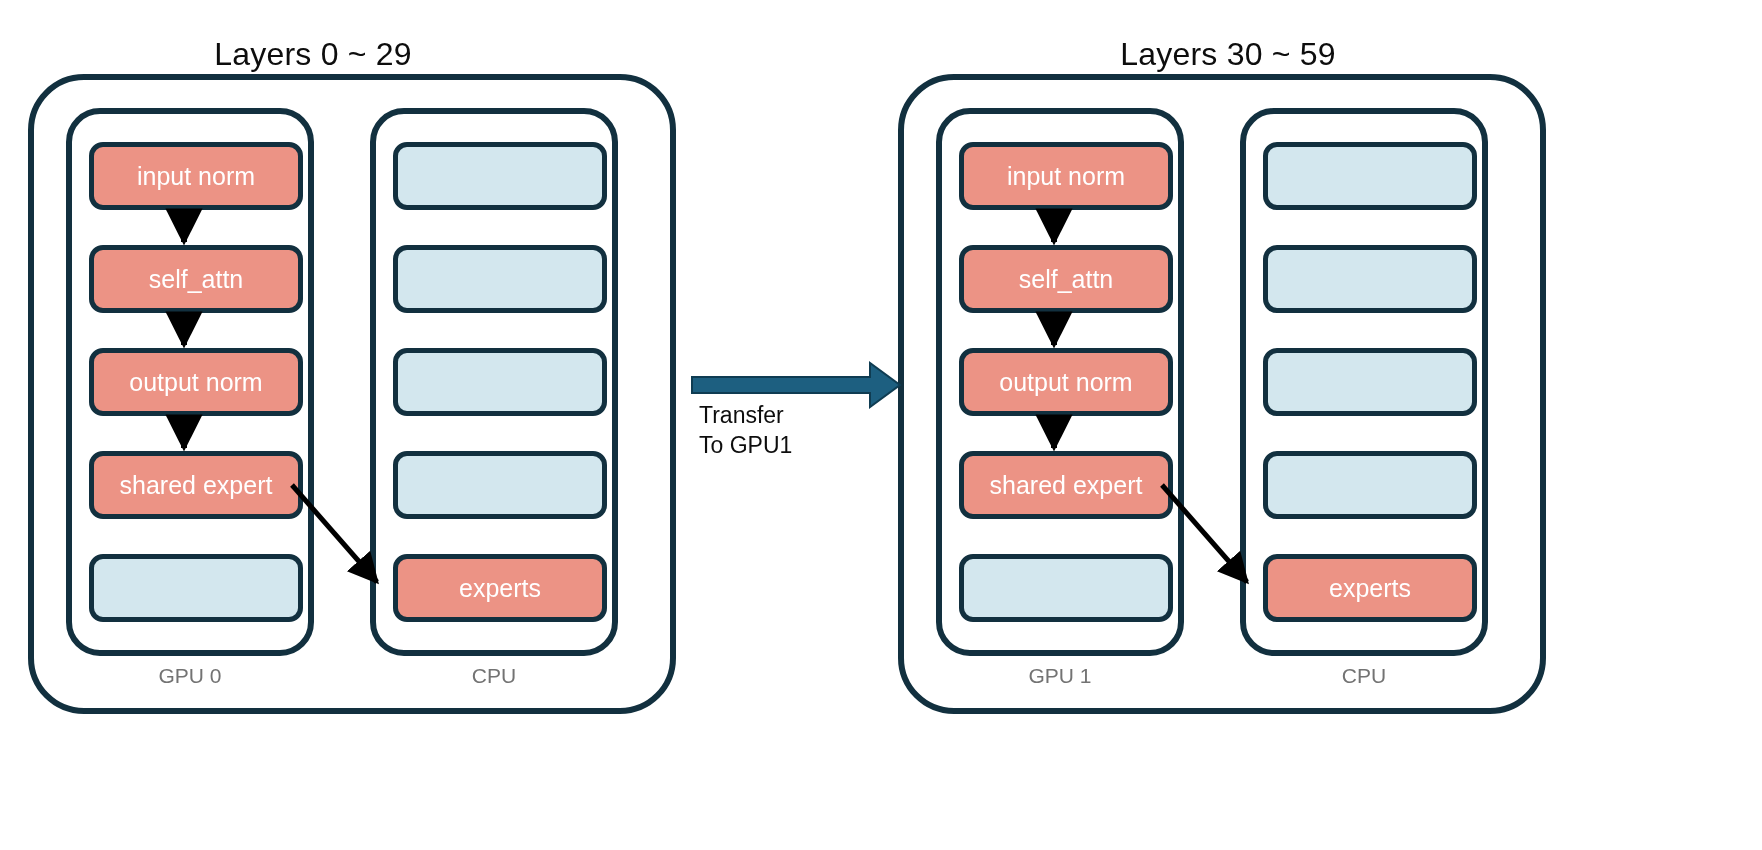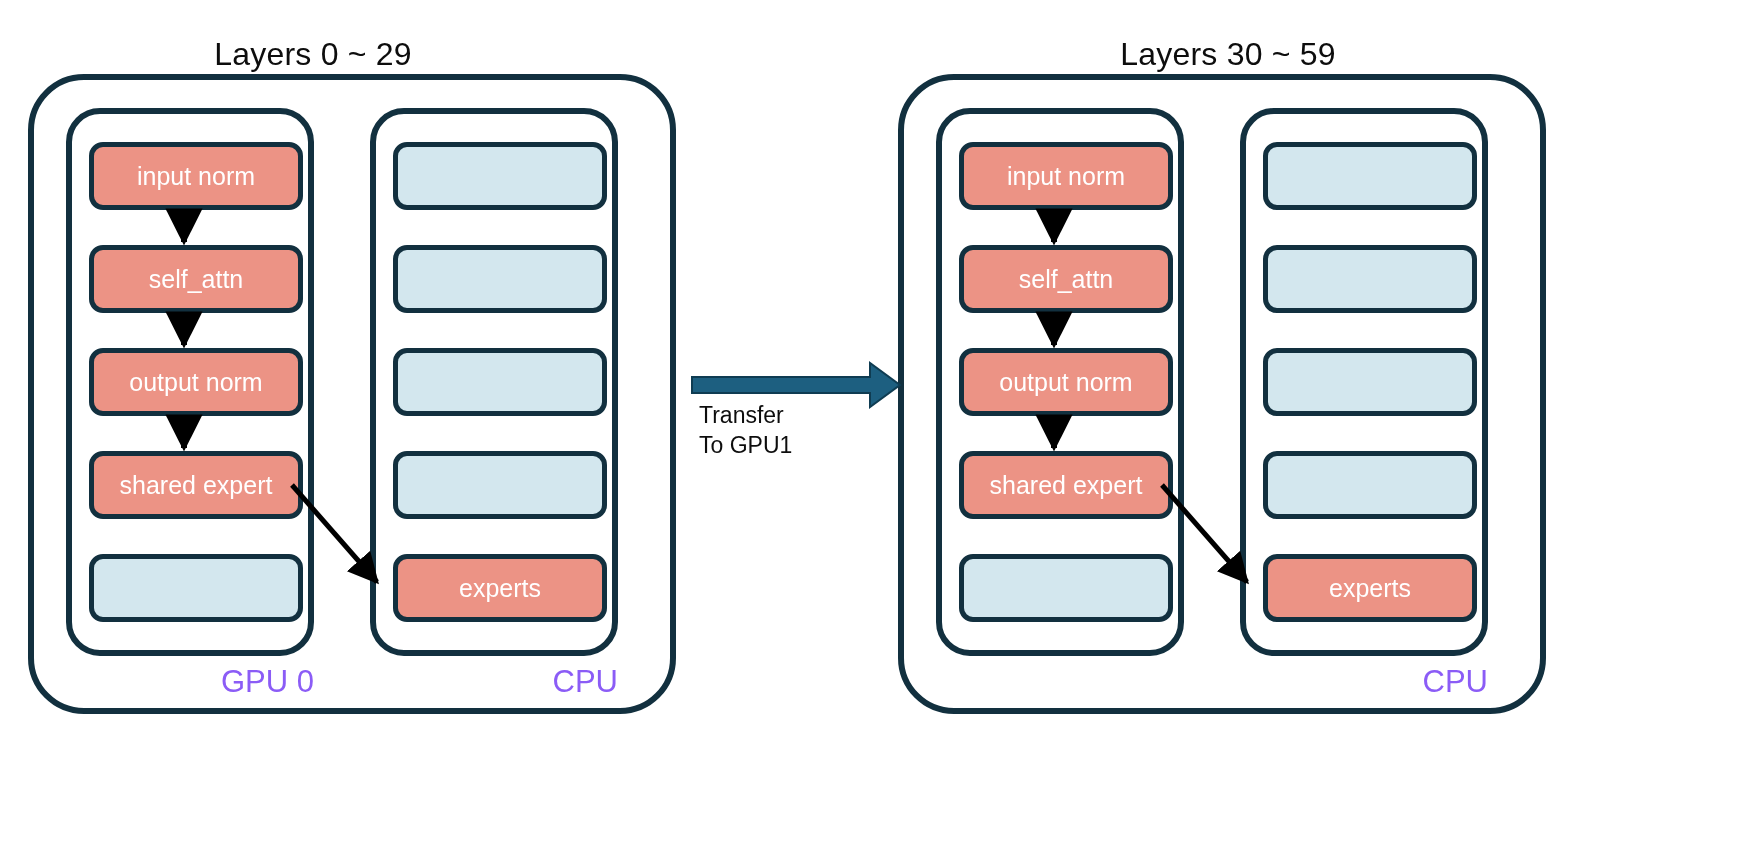--- a/index.html
+++ b/index.html
@@ -53,23 +53,23 @@
     top: 28px;
     border: 6px solid #12303f;
     border-radius: 34px;
     background: #ffffff;
     box-sizing: border-box;
   }
 
   .col-label {
     position: absolute;
     width: 100%;
-    text-align: right;
-    font-size: 31px;
-    color: #8b5cf6;
+    text-align: center;
+    font-size: 21px;
+    color: #737373;
     white-space: nowrap;
   }
 
   
   .unit {
     position: absolute;
     border: 5px solid #12303f;
     border-radius: 14px;
     box-sizing: border-box;
     display: flex;
@@ -190,20 +190,21 @@
             <span></span>
           </div>
           <div class="unit blue" style="left: 17px; top: 337px; width: 214px; height: 68px;">
             <span></span>
           </div>
           <div class="unit salmon" style="left: 17px; top: 440px; width: 214px; height: 68px;">
             <span>experts</span>
           </div>
         </div>
 
+      <div class="col-label" style="left:32px; width:248px; top:584px;">GPU 1</div>
 
       <div class="col-label" style="left:336px; width:248px; top:584px;">CPU</div>
     </div>
   </div>
 
   <div class="transfer-label" style="left:699px; top:400px;">
     <div>Transfer</div>
     <div>To GPU1</div>
   </div>
 

